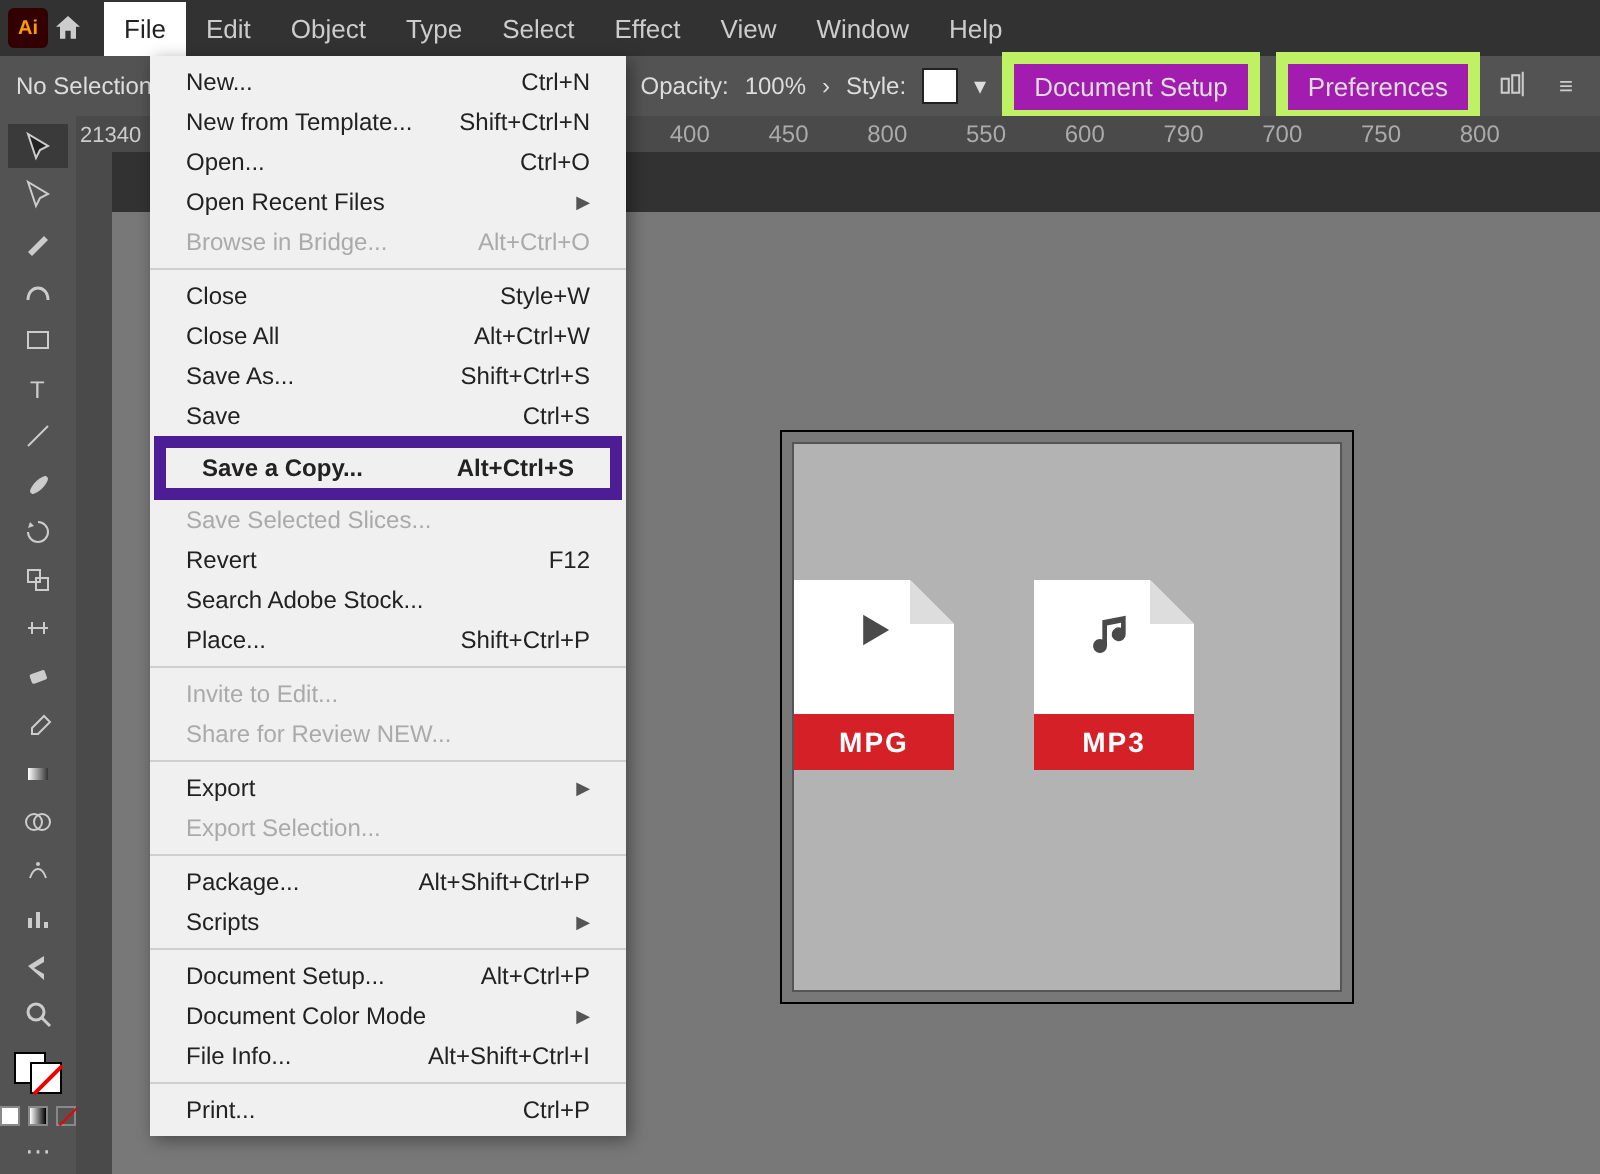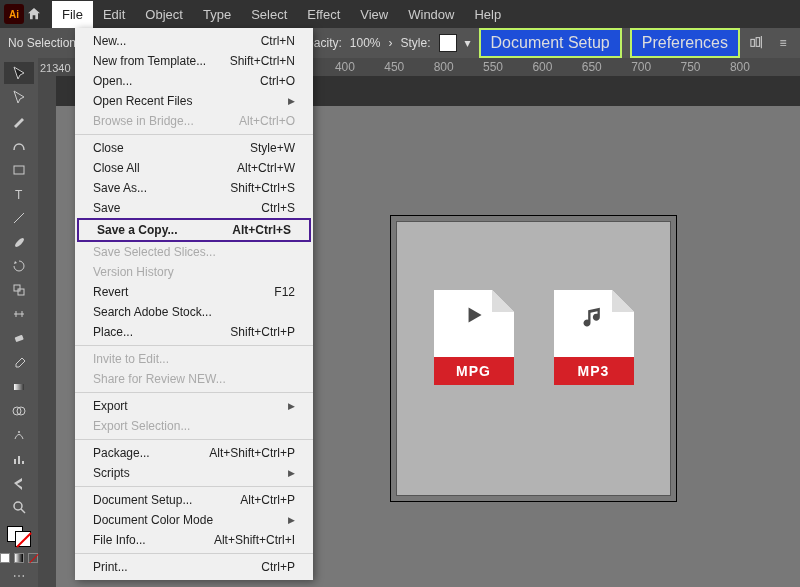--- a/index.html
+++ b/index.html
@@ -8,21 +8,21 @@
 .topbar{height:28px;background:#323232;display:flex;align-items:center;padding:0 4px;gap:0}
 .app-icon{width:20px;height:20px;background:#330000;border-radius:3px;display:flex;align-items:center;justify-content:center;color:#ff9a00;font-weight:bold;font-size:10px;margin-right:0}
 .home-icon{width:20px;height:20px;display:flex;align-items:center;justify-content:center;color:#ccc;margin-right:8px}
 .menu-item{color:#ccc;padding:6px 10px;cursor:default;font-size:13px}
 .menu-item.active{background:#fff;color:#222}
 
 .optbar{height:30px;background:#535353;display:flex;align-items:center;gap:0;padding:0 8px;color:#ddd;font-size:11px;position:relative}
 .optbar-label{color:#ddd}
 .swatch{width:18px;height:18px;background:#fff;border:1px solid #222}
 .dropdown-small{background:#484848;color:#ddd;padding:2px 4px;border:1px solid #3a3a3a;display:inline-flex;align-items:center;gap:4px;font-size:11px}
-.btn{background:#1d4ed8;color:#ddd;padding:4px 10px;border:2px solid #bef264;font-size:16px;cursor:pointer}
+.btn{background:#a21caf;color:#ddd;padding:4px 10px;border:6px solid #bef264;font-size:13px;cursor:pointer}
 .opacity-val{display:inline}
 
 .main{display:flex;height:529px}
 .toolcol{width:38px;background:#535353;display:flex;flex-direction:column;align-items:center;padding-top:4px;gap:2px}
 .tool{width:30px;height:26px;display:flex;align-items:center;justify-content:center;color:#ccc;position:relative;font-size:13px}
 .tool.sel{background:#3a3a3a}
 .tool svg{width:16px;height:16px}
 .tool-swatch{width:24px;height:24px;position:relative;margin-top:6px}
 .tool-swatch .fc{width:16px;height:16px;background:#fff;border:1px solid #000;position:absolute;left:0;top:0}
 .tool-swatch .bc{width:16px;height:16px;background:#fff;border:1px solid #000;position:absolute;right:0;bottom:0}
@@ -34,34 +34,34 @@
 .tool-mini .c{background:transparent;position:relative}
 .tool-mini .c::after{content:"";position:absolute;width:12px;height:1px;background:#e00;top:4px;left:-1px;transform:rotate(-45deg)}
 
 .ruler-h{height:18px;background:#4a4a4a;position:absolute;left:38px;right:0;top:58px;color:#aaa;font-size:9px;overflow:hidden}
 .ruler-h .ticks{position:absolute;left:0;right:0;top:0;display:flex;justify-content:space-between;padding:2px 50px}
 .ruler-v{width:18px;background:#4a4a4a;position:absolute;left:38px;top:76px;bottom:0}
 .doc-title{font-size:11px;color:#ccc;position:absolute;left:40px;top:62px;z-index:3}
 
 .canvas-area{flex:1;background:#787878;position:relative;margin-left:18px;margin-top:48px}
 .artboard{position:absolute;left:340px;top:115px;width:275px;height:275px;background:#b3b3b3;border:1px solid #555;outline:1px solid #000;outline-offset:5px}
-.file-icons{display:flex;gap:40px;justify-content:center;margin-top:68px}
+.file-icons{display:flex;gap:40px;justify-content:flex-start;margin-top:68px}
 .ficon{width:80px}
 .fshape{width:80px;height:95px;background:#fff;position:relative}
 .fshape::before{content:"";position:absolute;right:0;top:0;border-style:solid;border-width:0 22px 22px 0;border-color:transparent #b3b3b3 transparent transparent}
 .fshape::after{content:"";position:absolute;right:0;top:0;border-style:solid;border-width:22px 0 0 22px;border-color:transparent transparent transparent #ddd}
 .fcenter{position:absolute;top:12px;left:0;right:0;display:flex;justify-content:center;font-size:22px;color:#4a4a4a}
 .flabel{position:absolute;bottom:0;left:0;right:0;height:28px;background:#d52027;color:#fff;display:flex;align-items:center;justify-content:center;font-weight:bold;font-size:14px;letter-spacing:1px}
 
 .dropdown{position:absolute;left:75px;top:28px;width:238px;background:#f0f0f0;box-shadow:2px 2px 8px rgba(0,0,0,.4);z-index:100;padding:3px 0}
 .drow{display:flex;justify-content:space-between;align-items:center;padding:3px 18px;color:#222;font-size:12px;cursor:default}
 .drow.disabled{color:#aaa}
 .dsep{height:1px;background:#d0d0d0;margin:3px 0}
 .drow .arrow{font-size:9px;color:#555}
-.highlight-box{border:2px solid #4c1d95;margin:0 2px}
+.highlight-box{border:6px solid #4c1d95;margin:0 2px}
 .highlight-box .drow{font-weight:bold}
 
 .optbar-right{margin-left:auto;display:flex;align-items:center;gap:8px}
 .menu-icon{width:18px;color:#ccc;text-align:center}
 </style>
 </head>
 <body>
 
 <div class="topbar">
   <div class="app-icon">Ai</div>
@@ -105,21 +105,21 @@
       <span>150</span>
       <span>200</span>
       <span>250</span>
       <span>300</span>
       <span>350</span>
       <span>400</span>
       <span>450</span>
       <span>800</span>
       <span>550</span>
       <span>600</span>
-      <span>650</span>
+      <span>790</span>
       <span>700</span>
       <span>750</span>
       <span>800</span>
     </div>
 </div>
 <div class="ruler-v"></div>
 
 <div class="main">
   <div class="toolcol" id="tools">
   <div class="tool sel">
@@ -310,24 +310,20 @@
     <div class="highlight-box">
       <div class="drow">
         <span>Save a Copy...</span>
         <span>Alt+Ctrl+S</span>
       </div>
     </div>
     <div class="drow disabled">
       <span>Save Selected Slices...</span>
       <span></span>
     </div>
-    <div class="drow disabled">
-      <span>Version History</span>
-      <span></span>
-    </div>
     <div class="drow">
       <span>Revert</span>
       <span>F12</span>
     </div>
     <div class="drow">
       <span>Search Adobe Stock...</span>
       <span></span>
     </div>
     <div class="drow">
       <span>Place...</span>

